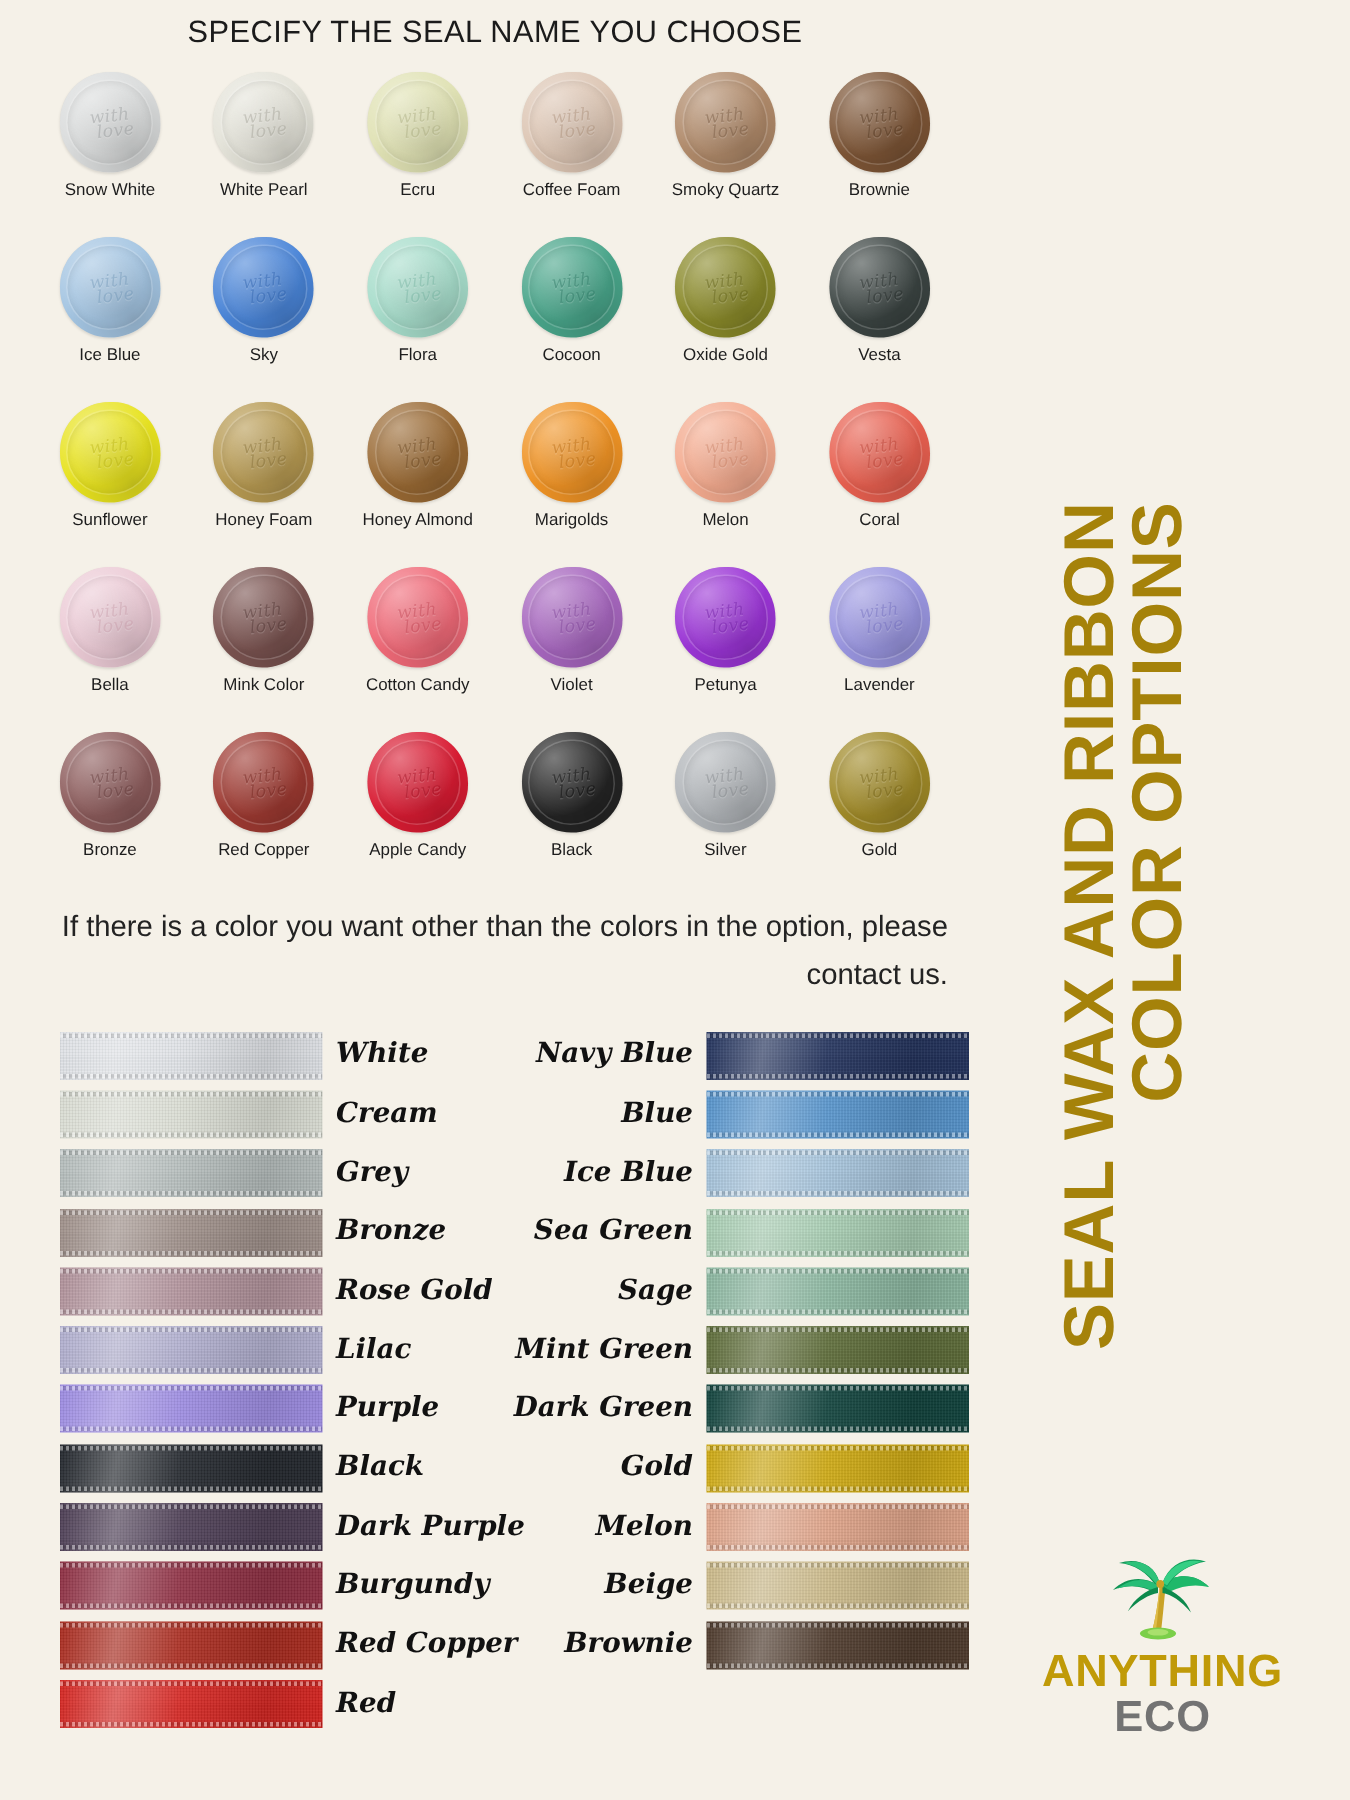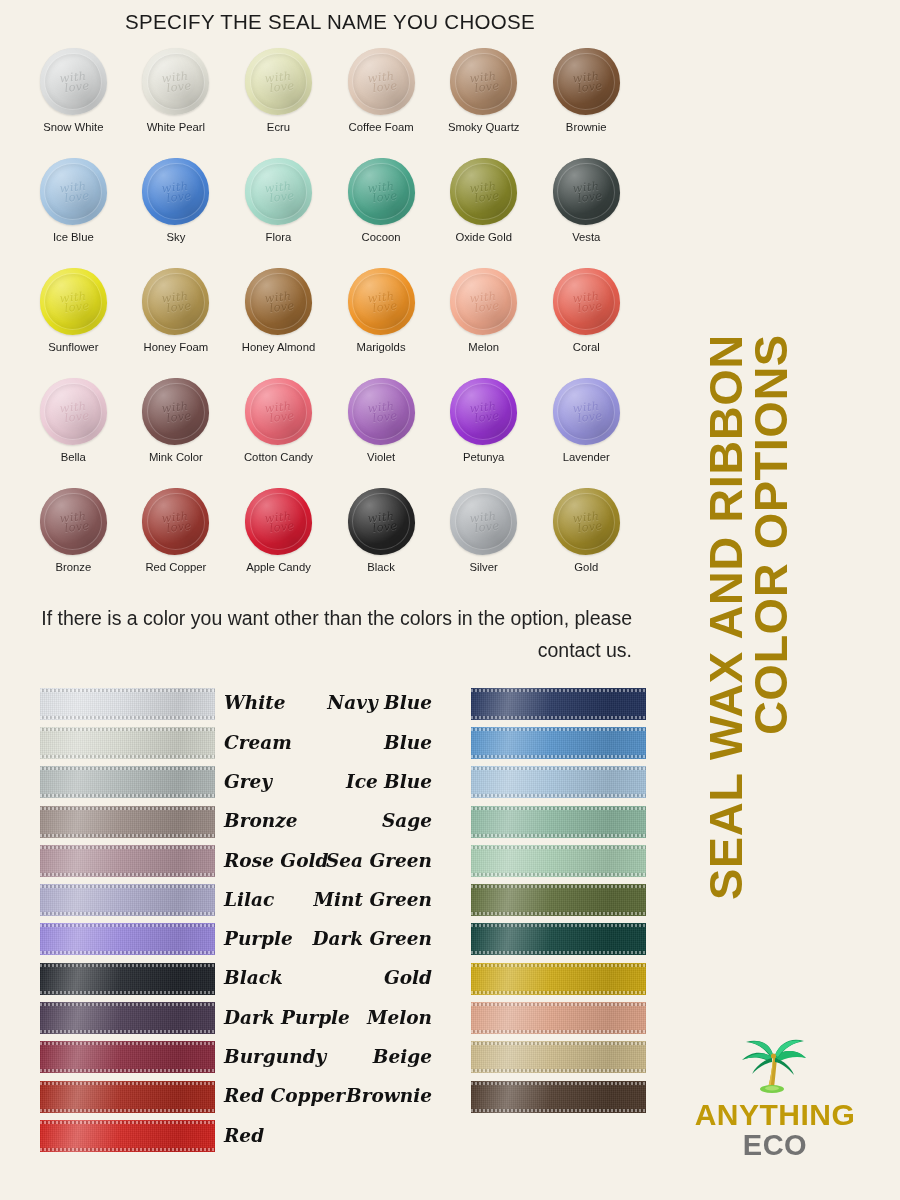--- a/index.html
+++ b/index.html
@@ -102,21 +102,21 @@
   }
   .rib-col { width: 330px; }
   .rib-col.left { padding-left: 22px; }
   .rib-col.right { padding-right: 32px; }
 
   .rib-row {
     display: flex; align-items: center;
     height: 39.3px;
   }
   .rib-col.left .rib-row { flex-direction: row; }
-  .rib-col.right .rib-row { flex-direction: row; justify-content: flex-end; gap: 30px; }
+  .rib-col.right .rib-row { flex-direction: row; justify-content: flex-end; }
 
   .rib-swatch {
     width: 175px; height: 32px;
     position: relative;
     overflow: hidden;
     flex: none;
   }
   .rib-swatch .sheen {
     position: absolute; inset: 0;
     background:
@@ -617,31 +617,31 @@
         <div class="rib-row">
           <div class="rib-label">Ice Blue</div>
           <div class="rib-swatch" style="background: rgb(168, 198, 222);">
             <div class="weave"></div>
             <div class="sheen"></div>
             <div class="edge-t"></div>
             <div class="edge-b"></div>
           </div>
         </div>
         <div class="rib-row">
+          <div class="rib-label">Sea Green</div>
+          <div class="rib-swatch" style="background: rgb(169, 207, 180);">
+            <div class="weave"></div>
+            <div class="sheen"></div>
+            <div class="edge-t"></div>
+            <div class="edge-b"></div>
+          </div>
+        </div>
+        <div class="rib-row">
           <div class="rib-label">Sage</div>
           <div class="rib-swatch" style="background: rgb(143, 187, 164);">
-            <div class="weave"></div>
-            <div class="sheen"></div>
-            <div class="edge-t"></div>
-            <div class="edge-b"></div>
-          </div>
-        </div>
-        <div class="rib-row">
-          <div class="rib-label">Sea Green</div>
-          <div class="rib-swatch" style="background: rgb(169, 207, 180);">
             <div class="weave"></div>
             <div class="sheen"></div>
             <div class="edge-t"></div>
             <div class="edge-b"></div>
           </div>
         </div>
         <div class="rib-row">
           <div class="rib-label">Mint Green</div>
           <div class="rib-swatch" style="background: rgb(95, 110, 58);">
             <div class="weave"></div>

